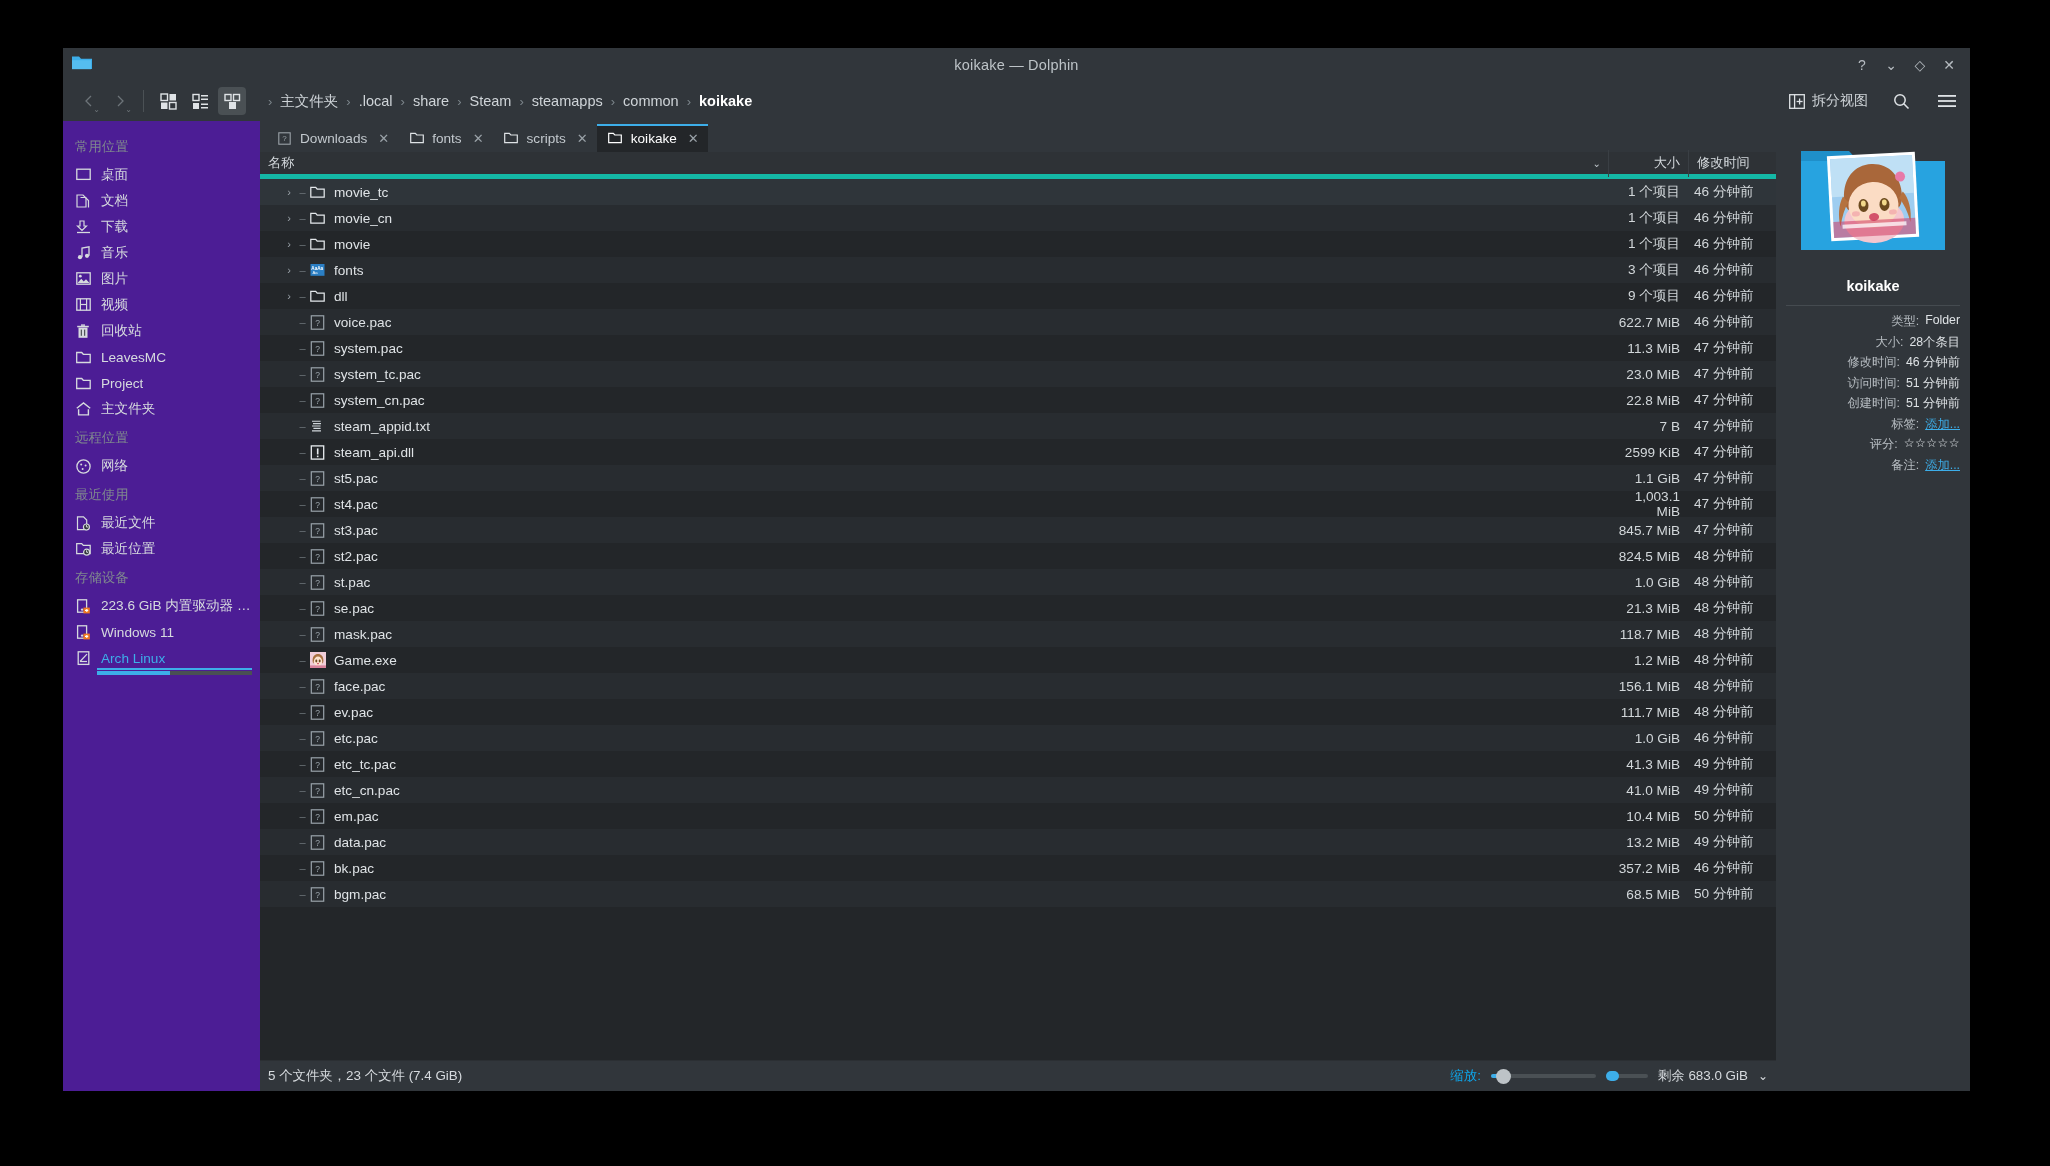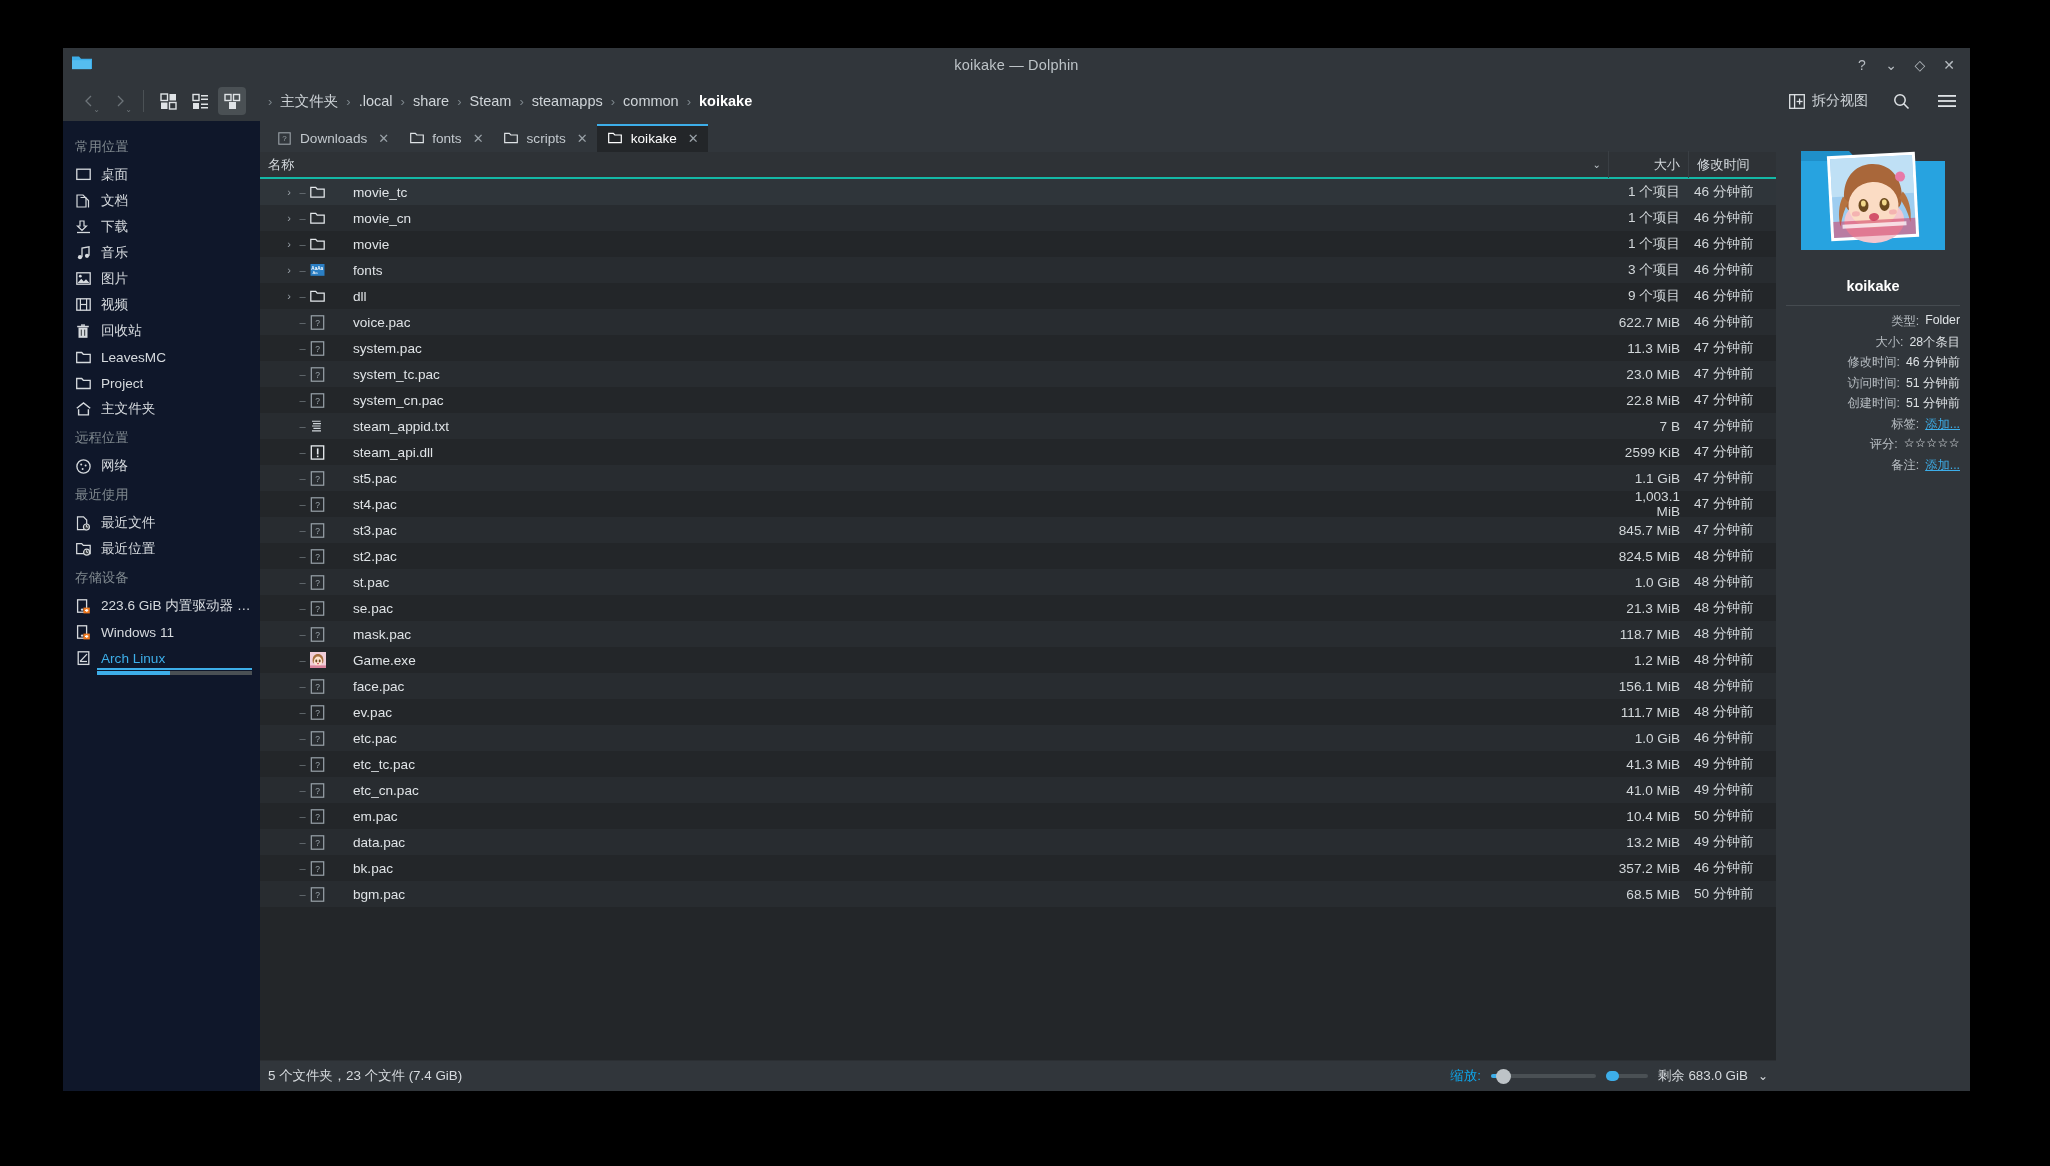--- a/index.html
+++ b/index.html
@@ -50,21 +50,21 @@
   .crumbs .sep{ color:#7c858b; padding:0 6px; font-size:13px;}
   .crumbs .cr{ color:#cfd4d8; padding:2px 1px; }
   .crumbs .cr.cur{ color:#fff; font-weight:bold; }
   .tb-right{ position:absolute; right:10px; top:0; height:40px; display:flex; align-items:center; gap:20px;}
   .splitview{ display:flex; align-items:center; gap:7px; font-size:14px; color:#cfd4d8; }
   .icobtn{ width:26px;height:26px;display:flex;align-items:center;justify-content:center;color:#cfd4d8;}
   
   #body{ flex:1 1 auto; display:flex; min-height:0; }
   
   #sidebar{
-    width:197px; flex:0 0 197px; background:#0f172a; padding-top:10px;
+    width:197px; flex:0 0 197px; background:#4c1d95; padding-top:10px;
     font-size:13.6px; overflow:hidden; position:relative;
   }
   .sb-head{ color:#7f888e; padding:7px 10px 6px 12px; font-size:13.4px; }
   .sb-item{
     display:flex; align-items:center; gap:9px; height:26px; padding:0 8px 0 12px;
     color:#d6dade; position:relative; white-space:nowrap;
   }
   .sb-item .lbl{ overflow:hidden; text-overflow:ellipsis; }
   .sb-item.sel .lbl{ color:#3daee9; }
   .sb-item .ico{ width:17px; height:17px; flex:0 0 17px; display:flex; align-items:center; justify-content:center; color:#d6dade;}
@@ -77,40 +77,40 @@
     height:28px; display:flex; align-items:center; gap:8px; padding:0 9px 0 11px;
     font-size:13.6px; color:#c3c9ce; background:#31363b; position:relative; max-width:190px;
   }
   .tab.active{ background:#232629; color:#fff; }
   .tab.active::before{ content:""; position:absolute; left:0; right:0; top:0; height:2px; background:#3daee9;}
   .tab .tico{ width:15px;height:15px;flex:0 0 15px;display:flex;align-items:center;justify-content:center;}
   .tab .x{ color:#9aa2a8; font-size:13px; margin-left:3px; }
   
   #colhead{
     height:27px; flex:0 0 27px; display:flex; align-items:center;
-    background:#2e3236; border-bottom:2px solid #14b8a6; font-size:13.2px; color:#d3d8dc;
+    background:#2e3236; border-bottom:5px solid #14b8a6; font-size:13.2px; color:#d3d8dc;
   }
   #colhead .ch{ height:27px; display:flex; align-items:center; padding:0 8px; position:relative; }
   #colhead .ch + .ch{ border-left:1px solid #3a3f44; }
   #colhead .ch.name{ flex:1 1 auto; }
   #colhead .ch.size{ width:80px; flex:0 0 80px; justify-content:flex-end; }
   #colhead .ch.date{ width:88px; flex:0 0 88px; }
   #colhead .sortcaret{ position:absolute; right:7px; color:#c3c9ce; font-size:10px; }
   
   #rows{ flex:1 1 auto; overflow:hidden; background:#232629; }
   .row{ height:26px; display:flex; align-items:center; font-size:13.6px; color:#dfe3e6; position:relative;}
   .row.alt{ background:#282c30; }
   .row.hover{ background:#2f353a; }
   .row .cname{ flex:1 1 auto; display:flex; align-items:center; min-width:0; padding-left:22px;}
   .row .csize{ width:80px; flex:0 0 80px; text-align:right; padding-right:8px; color:#d2d7da;}
   .row .cdate{ width:88px; flex:0 0 88px; padding-left:6px; color:#d2d7da;}
   .expander{ width:14px; flex:0 0 14px; color:#9aa2a8; font-size:11px; text-align:center; }
   .treeline{ width:13px; flex:0 0 13px; color:#6e767c; font-size:11px; text-align:center;}
   .fico{ width:17px; height:17px; flex:0 0 17px; margin-right:8px; display:flex; align-items:center; justify-content:center;}
-  .fname{ overflow:hidden; text-overflow:ellipsis; white-space:nowrap;margin-left:19px; }
+  .fname{ overflow:hidden; text-overflow:ellipsis; white-space:nowrap; }
   .row.hover .fname{ text-decoration:underline; text-decoration-color:#3daee9; text-underline-offset:3px; }
   
   #info{
     width:194px; flex:0 0 194px; background:#31363b; padding:12px 10px 0 10px;
     display:flex; flex-direction:column; align-items:center;
   }
   #info .thumbwrap{ width:152px; height:122px; position:relative; margin-top:4px;}
   #info .iname{ margin-top:19px; font-size:14.5px; font-weight:bold; color:#fff; }
   #info hr{ width:100%; border:none; border-top:1px solid #454b50; margin:11px 0 7px 0;}
   #info .meta{ width:100%; font-size:12.3px; }

